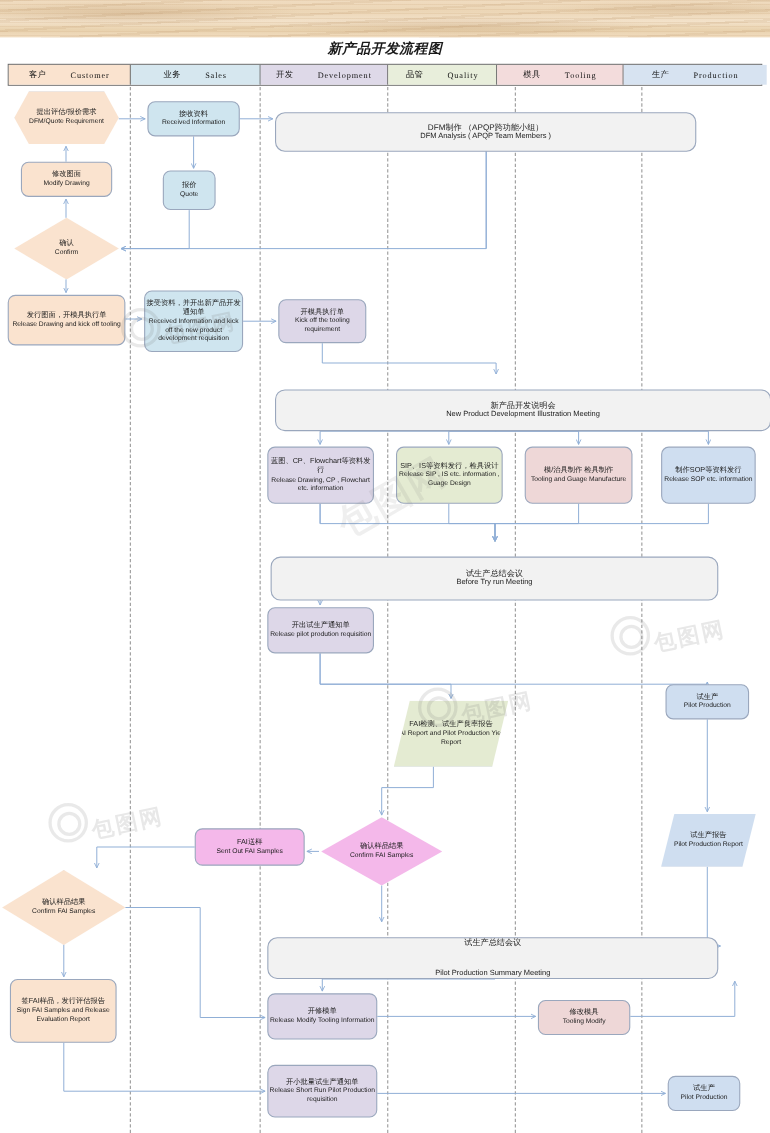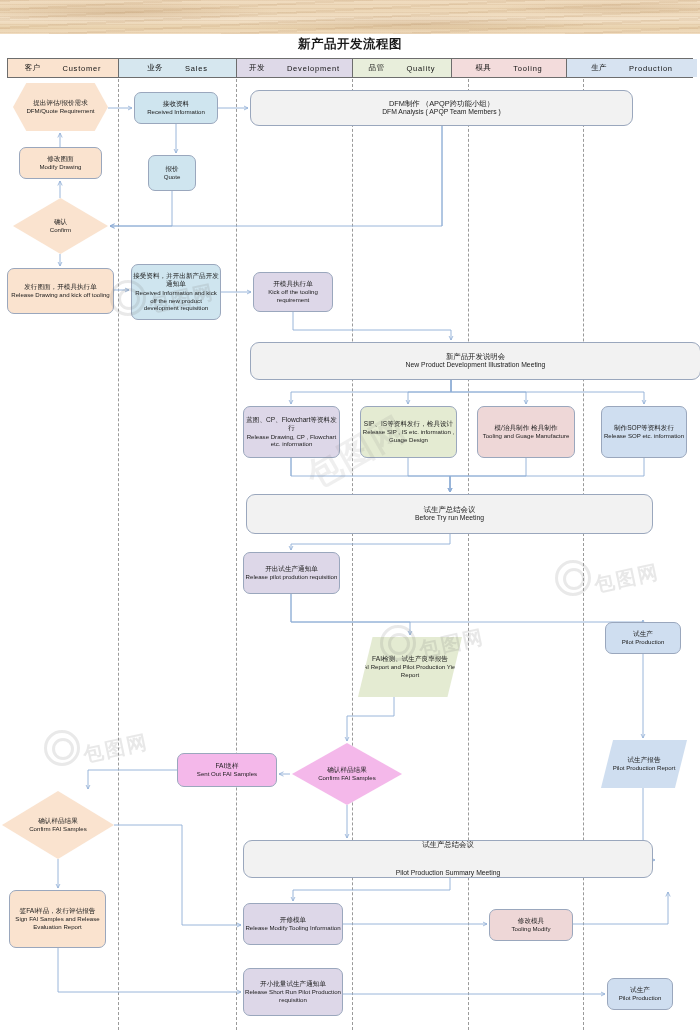--- a/index.html
+++ b/index.html
@@ -30,51 +30,52 @@
       radial-gradient(ellipse 220px 16px at 120px 12px, rgba(176,136,92,.25), rgba(0,0,0,0) 70%),
       radial-gradient(ellipse 260px 13px at 420px 24px, rgba(176,136,92,.22), rgba(0,0,0,0) 70%),
       radial-gradient(ellipse 180px 10px at 620px 8px, rgba(176,136,92,.20), rgba(0,0,0,0) 70%);
   }
 
   
   .title{
     position:absolute;left:0;top:36px;width:700px;
     text-align:center;font-size:12.5px;color:#1a1a1a;font-weight:600;
     letter-spacing:.5px;
+    font-style:italic;
   }
 
   
   .lanes{position:absolute;left:7px;top:58px;width:686px;height:20px;
          display:flex;border:1px solid #6d6d6d;box-sizing:border-box;}
   .lane-h{
     flex:0 0 auto;box-sizing:border-box;
     border-right:1px solid #6d6d6d;
     display:flex;align-items:center;justify-content:center;
     font-size:7.5px;color:#111;letter-spacing:.4px;white-space:nowrap;
   }
   .lane-h:last-child{border-right:none;}
-  .lane-h .en{margin-left:22px;letter-spacing:.8px;}
+  .lane-h .en{margin-left:22px;letter-spacing:.8px;font-family:Liberation Serif, serif;}
 
   
   .lane-sep{position:absolute;top:79px;width:0;border-left:1px dashed #9a9a9a;height:951px;}
 
   
   svg.conn{position:absolute;left:0;top:0;width:700px;height:1030px;pointer-events:none;}
 
   
   .node{
     position:absolute;box-sizing:border-box;
     display:flex;flex-direction:column;align-items:center;justify-content:center;
     text-align:center;line-height:1.28;color:#1b1b1b;
     border:1px solid #9aa7bd;
   }
   .node .cn{font-size:6.6px;}
   .node .en{font-size:6.1px;}
   .rounded{border-radius:7px;}
-  .wide{border-radius:9px;}
+  .wide{border-radius:9px;margin-top:12px;}
   .wide .cn{font-size:7.4px;}
   .wide .en{font-size:6.8px;}
 
   
   .diamond{
     position:absolute;box-sizing:border-box;
     display:flex;flex-direction:column;align-items:center;justify-content:center;
     text-align:center;line-height:1.28;color:#1b1b1b;
     clip-path:polygon(50% 0,100% 50%,50% 100%,0 50%);
   }

